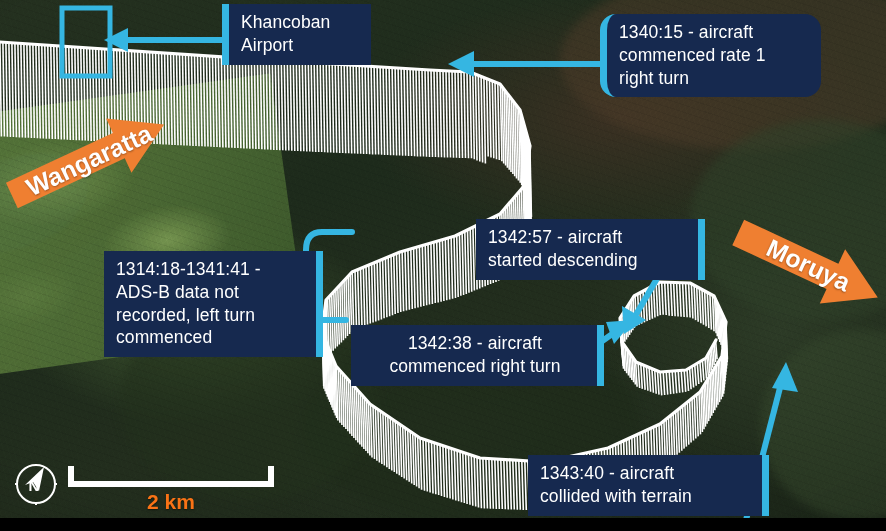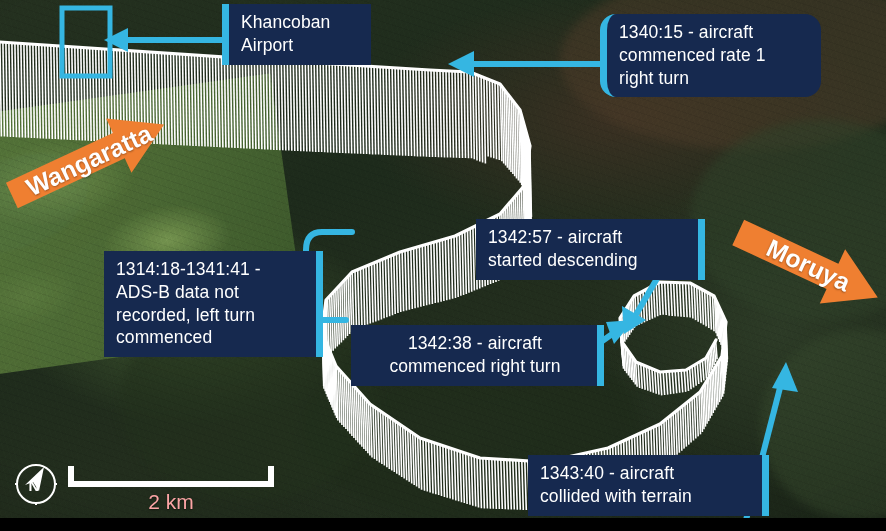--- a/index.html
+++ b/index.html
@@ -106,22 +106,23 @@
     pointer-events:none;
   }
   #a-wangaratta{left:4px;top:116px;width:170px;height:88px;}
   #a-moruya{left:731px;top:219px;width:155px;height:92px;}
 
   
   #compass{position:absolute;left:13px;top:461px;width:46px;height:46px;}
   #scalebar{position:absolute;left:67px;top:464px;width:208px;height:54px;}
   #scalebar .bartxt{
     position:absolute;left:0;top:26px;width:100%;
-    text-align:center;color:#fca5a5;font-size:21px;
+    text-align:center;color:#f97316;font-size:21px;
     text-shadow:0 1px 2px rgba(0,0,0,.5);
+    font-weight:bold;
   }
   #bottombar{position:absolute;left:0;top:518px;width:886px;height:13px;background:#000;}
 </style>
 </head>
 <body>
 
 <div id="stage">
 
   <div class="sat sat-base"></div>
   <div class="sat-ridge r1"></div>

